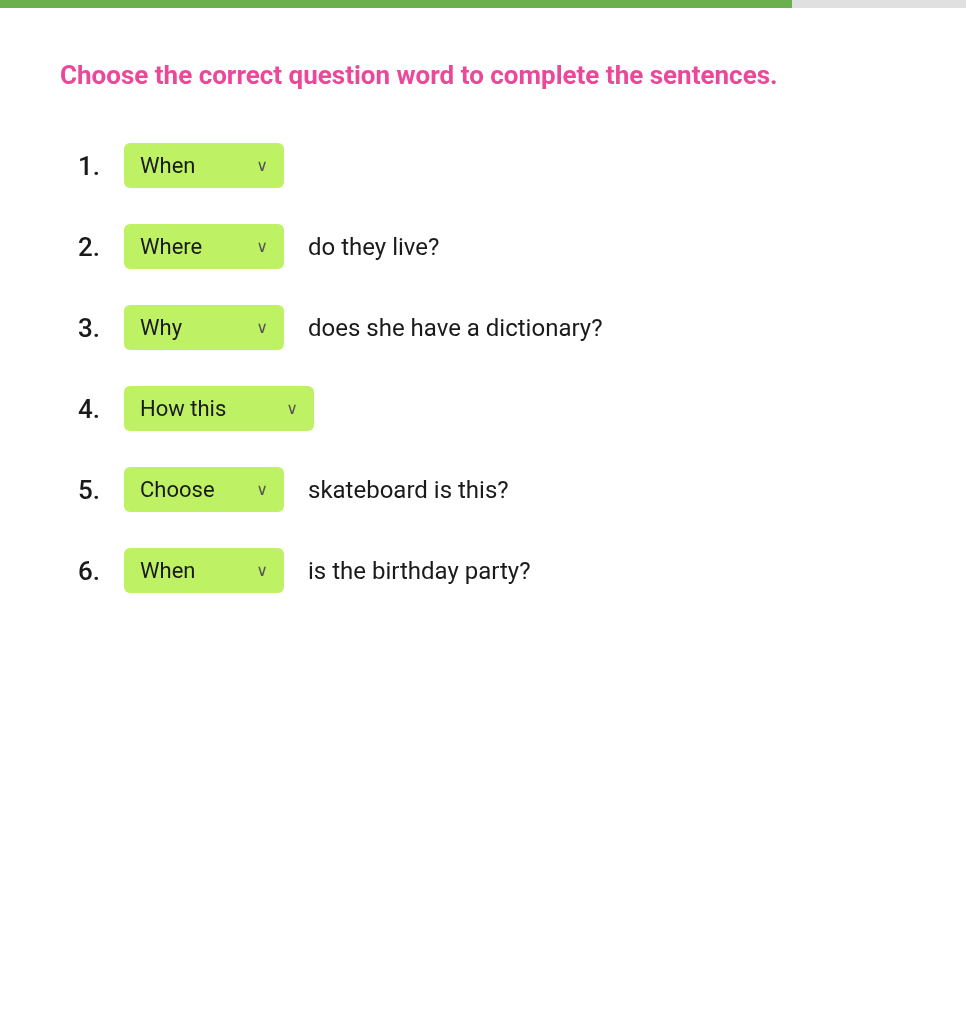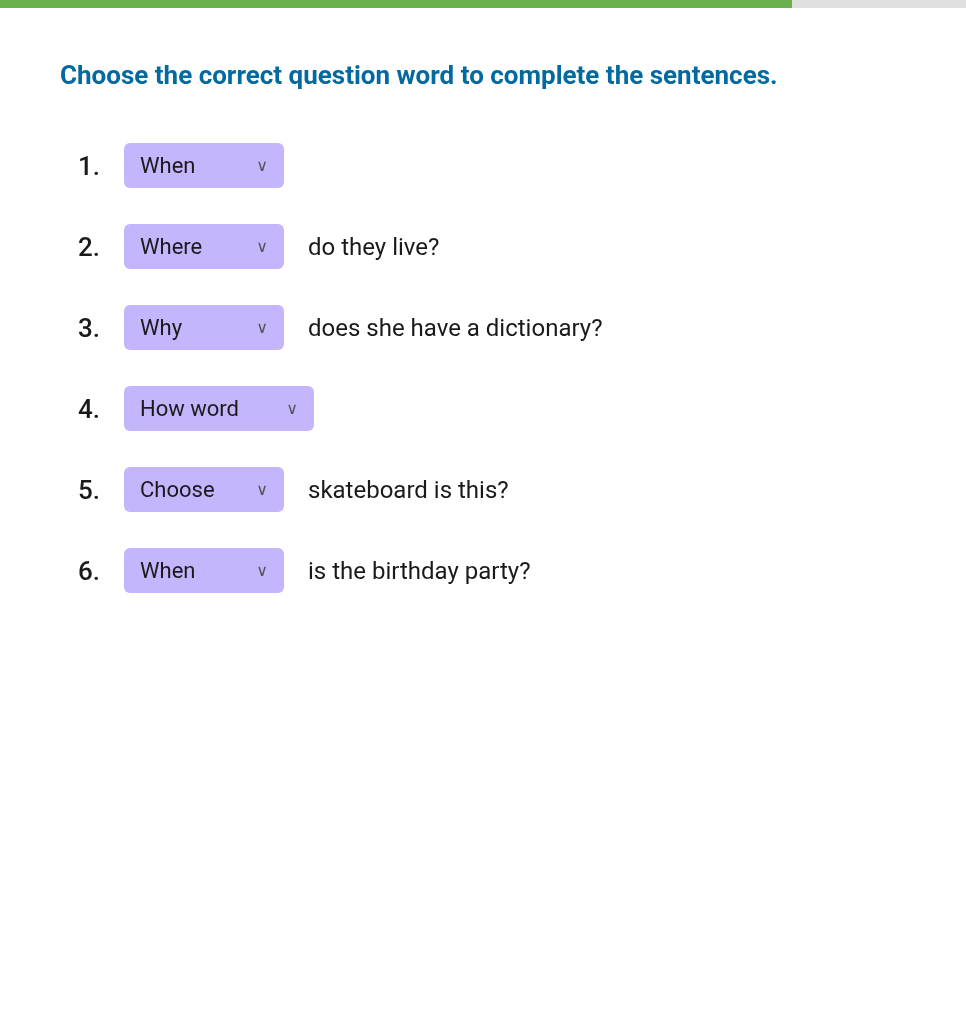--- a/index.html
+++ b/index.html
@@ -28,21 +28,21 @@
       width: 82%;
     }
 
     .content {
       padding: 50px 60px 40px 60px;
     }
 
     .instruction {
       font-size: 26px;
       font-weight: 700;
-      color: #0369a1;
+      color: #ec4899;
       line-height: 1.35;
       margin-bottom: 50px;
       max-width: 820px;
     }
 
     .questions-list {
       display: flex;
       flex-direction: column;
       gap: 36px;
     }
@@ -57,21 +57,21 @@
       font-size: 26px;
       font-weight: 500;
       color: #1a1a1a;
       min-width: 40px;
       text-align: right;
     }
 
     .dropdown {
       display: flex;
       align-items: center;
-      background-color: #c4b5fd;
+      background-color: #bef264;
       border-radius: 6px;
       padding: 10px 16px;
       cursor: pointer;
       min-width: 160px;
       gap: 10px;
       user-select: none;
     }
 
     .dropdown.wide {
       min-width: 190px;
@@ -126,21 +126,21 @@
         <span class="question-number">3.</span>
         <div class="dropdown">
           <span class="dropdown-label">Why</span>
           <span class="chevron-icon">∨</span>
         </div>
         <span class="question-text">does she have a dictionary?</span>
       </div>
       <div class="question-row">
         <span class="question-number">4.</span>
         <div class="dropdown wide">
-          <span class="dropdown-label">How word</span>
+          <span class="dropdown-label">How this</span>
           <span class="chevron-icon">∨</span>
         </div>
       </div>
       <div class="question-row">
         <span class="question-number">5.</span>
         <div class="dropdown">
           <span class="dropdown-label">Choose</span>
           <span class="chevron-icon">∨</span>
         </div>
         <span class="question-text">skateboard is this?</span>

